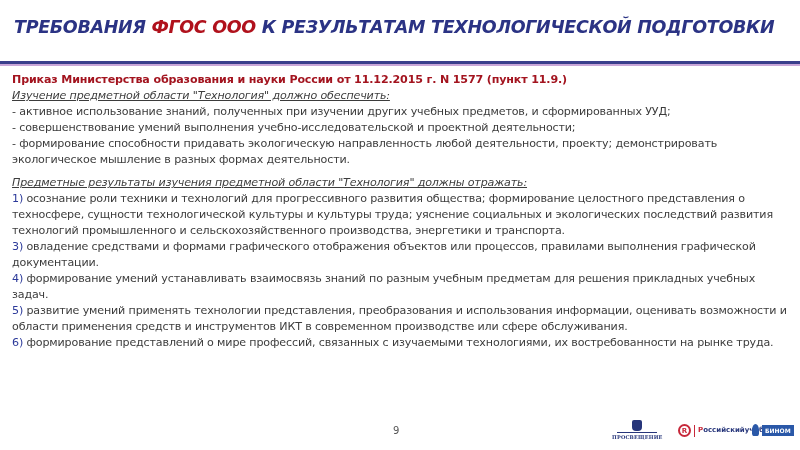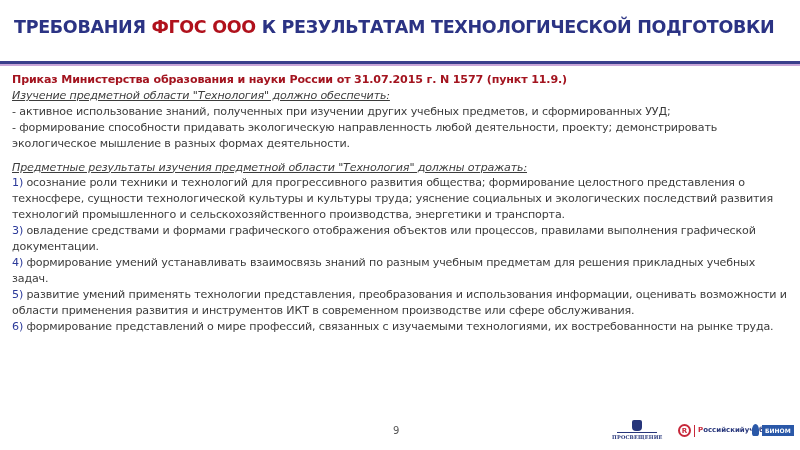--- a/index.html
+++ b/index.html
@@ -3,21 +3,21 @@
   <meta charset="utf-8">
   <style>
     * { margin: 0; padding: 0; box-sizing: border-box; }
     html, body { width: 800px; height: 450px; background: #ffffff; overflow: hidden; }
     body { position: relative; font-family: "Liberation Sans", "DejaVu Sans", sans-serif; }
 
     .slide-title {
       position: absolute; left: 14px; top: 17px; width: 780px;
       font-family: "DejaVu Sans", sans-serif;
       font-weight: bold; font-size: 17.5px; letter-spacing: -0.3px;
-      color: #2b3384; white-space: nowrap;
+      color: #2b3384; white-space: nowrap; font-style: italic;
     }
     .slide-title .accent { color: #b0111c; }
 
     .title-rule-navy {
       position: absolute; left: 0; top: 61px; width: 800px; height: 3px;
       background: #3a3f8c;
     }
     .title-rule-lilac {
       position: absolute; left: 0; top: 64px; width: 800px; height: 2px;
       background: #c9a6d8;
@@ -73,32 +73,33 @@
 </head>
 <body>
 
 <div class="slide-title">
   <span>ТРЕБОВАНИЯ </span><span class="accent">ФГОС ООО</span><span> К РЕЗУЛЬТАТАМ ТЕХНОЛОГИЧЕСКОЙ ПОДГОТОВКИ</span>
 </div>
 <div class="title-rule-navy"></div>
 <div class="title-rule-lilac"></div>
 
 <div class="content">
-  <div class="order-heading">Приказ Министерства образования и науки России от 31.07.2015 г. N 1577 (пункт 11.9.)</div>
+  <div class="order-heading">Приказ Министерства образования и науки России от 11.12.2015 г. N 1577 (пункт 11.9.)</div>
   <div class="section-heading">Изучение предметной области "Технология" должно обеспечить:</div>
   <div>- активное использование знаний, полученных при изучении других учебных предметов, и сформированных  УУД;</div>
+  <div>- совершенствование умений выполнения учебно-исследовательской и проектной деятельности;</div>
   <div>- формирование способности придавать экологическую направленность любой деятельности, проекту; демонстрировать экологическое мышление в разных формах деятельности.</div>
 
   <div class="gap"></div>
 
   <div class="section-heading">Предметные результаты изучения предметной области "Технология" должны отражать:</div>
   <div><span class="num">1)</span><span> осознание роли техники и технологий для прогрессивного развития общества; формирование целостного представления о техносфере, сущности технологической культуры и культуры труда; уяснение социальных и экологических последствий развития технологий промышленного и сельскохозяйственного производства, энергетики и транспорта.</span></div>
   <div><span class="num">3)</span><span> овладение средствами и формами графического отображения объектов или процессов, правилами выполнения графической документации.</span></div>
   <div><span class="num">4)</span><span> формирование умений устанавливать взаимосвязь знаний по разным учебным предметам для решения прикладных учебных задач.</span></div>
-  <div><span class="num">5)</span><span> развитие умений применять технологии представления, преобразования и использования информации, оценивать возможности и области применения развития и инструментов ИКТ в современном производстве или сфере обслуживания.</span></div>
+  <div><span class="num">5)</span><span> развитие умений применять технологии представления, преобразования и использования информации, оценивать возможности и области применения средств и инструментов ИКТ в современном производстве или сфере обслуживания.</span></div>
   <div><span class="num">6)</span><span> формирование представлений о мире профессий, связанных с изучаемыми технологиями, их востребованности на рынке труда.</span></div>
 </div>
 
 <div class="page-number">9</div>
 
 <div class="logos">
   <div class="logo logo-prosv">
     <div class="emblem"></div>
     <div class="bar"></div>
     <div class="txt">ПРОСВЕЩЕНИЕ</div>

